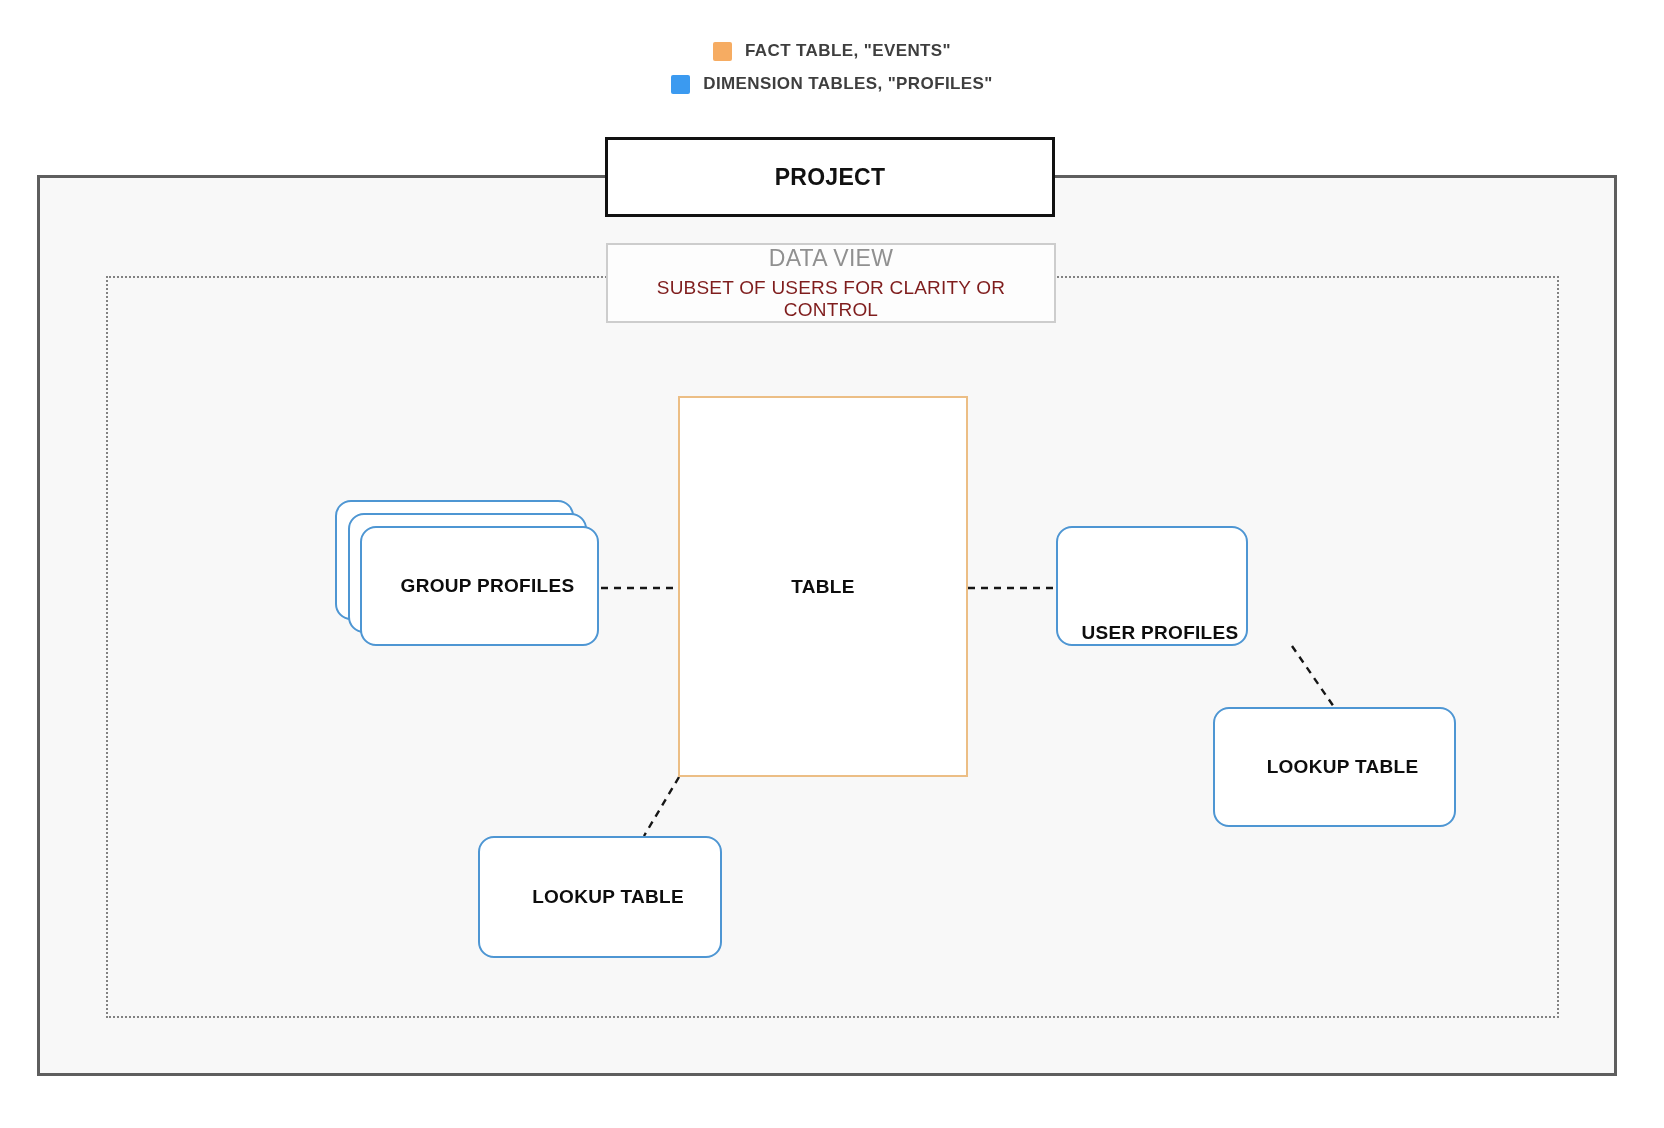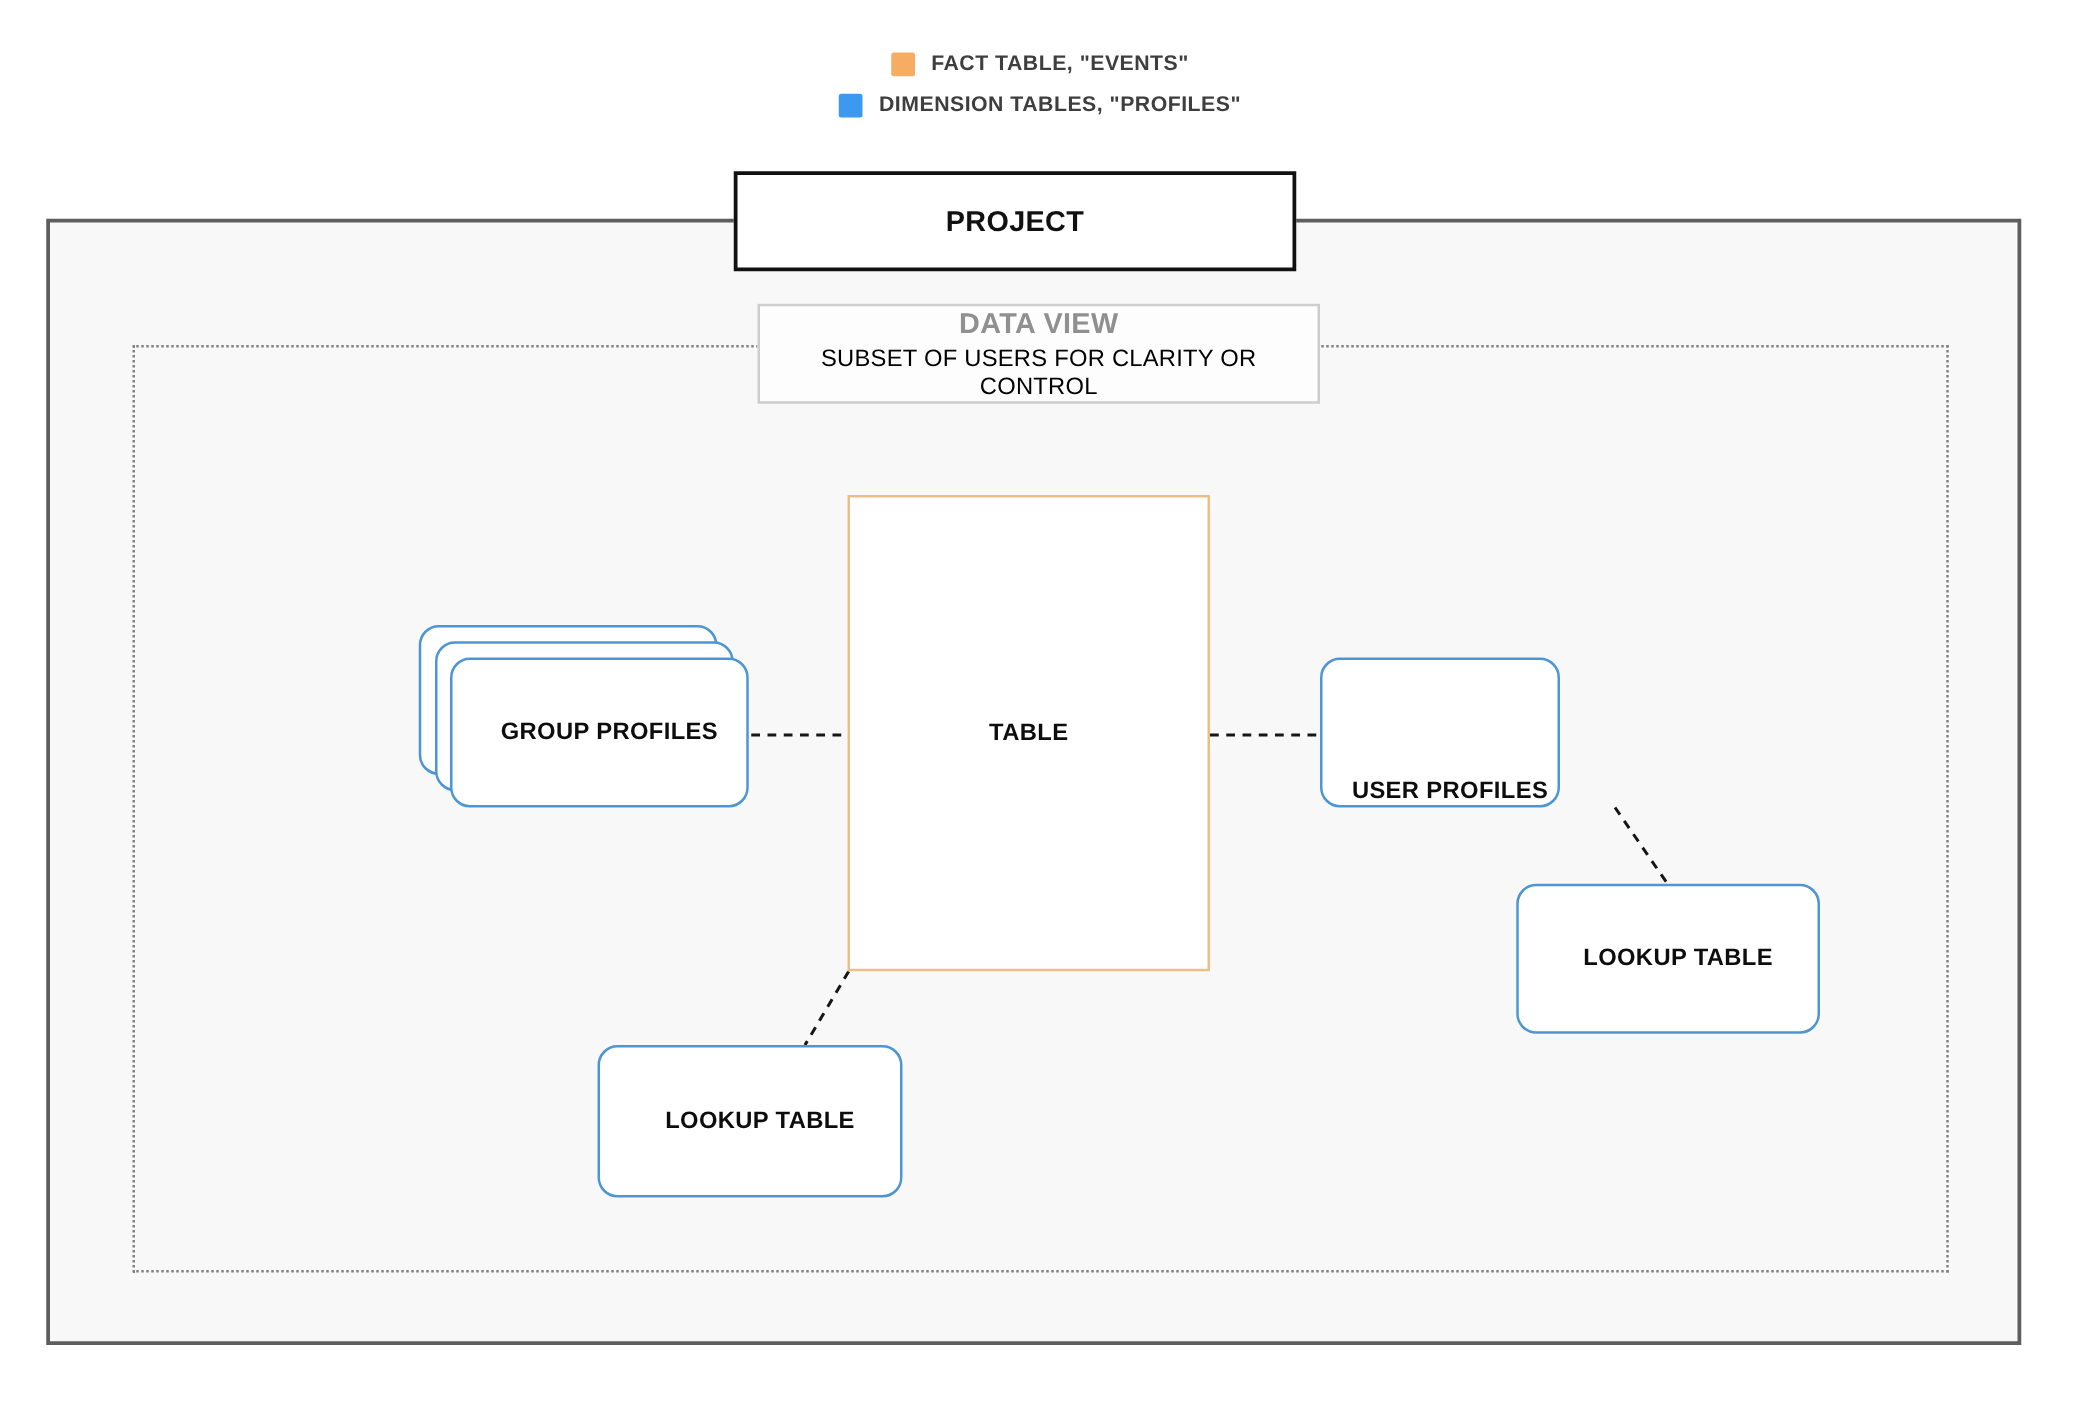--- a/index.html
+++ b/index.html
@@ -34,31 +34,31 @@
     border: 2px dotted #828282; background: transparent; z-index: 2;
   }
 
   
   .label-box {
     position: absolute; display: flex; flex-direction: column;
     align-items: center; justify-content: center; gap: 5px;
     text-align: center; z-index: 20;
   }
   .project-box {
-    left: 587px; top: 137px; width: 450px; height: 80px;
+    left: 605px; top: 137px; width: 450px; height: 80px;
     background: #ffffff; border: 3px solid #111111;
   }
   .project-box .box-title { font-size: 23px; font-weight: bold; color: #111111; letter-spacing: 0.3px; }
   .project-box .box-subtitle { font-size: 19px; color: #474747; letter-spacing: 0.2px; }
   .dataview-box {
     left: 606px; top: 243px; width: 450px; height: 80px;
     background: #fdfdfd; border: 2px solid #cdcdcd;
   }
-  .dataview-box .box-title { font-size: 23px; font-weight: bold; color: #909090; letter-spacing: 0.3px; }
-  .dataview-box .box-subtitle { font-size: 19px; color: #000000; letter-spacing: 0.2px; }
+  .dataview-box .box-title { font-size: 23px; font-weight: normal; color: #909090; letter-spacing: 0.3px; }
+  .dataview-box .box-subtitle { font-size: 19px; color: #7f1d1d; letter-spacing: 0.2px; }
 
   
   .connectors { position: absolute; inset: 0; z-index: 5; }
   .connector { stroke: #161616; stroke-width: 2.4; stroke-dasharray: 7 6; fill: none; }
 
   
   .node {
     position: absolute; display: flex; align-items: center; justify-content: center;
     background: #ffffff; text-align: center; z-index: 10;
   }

